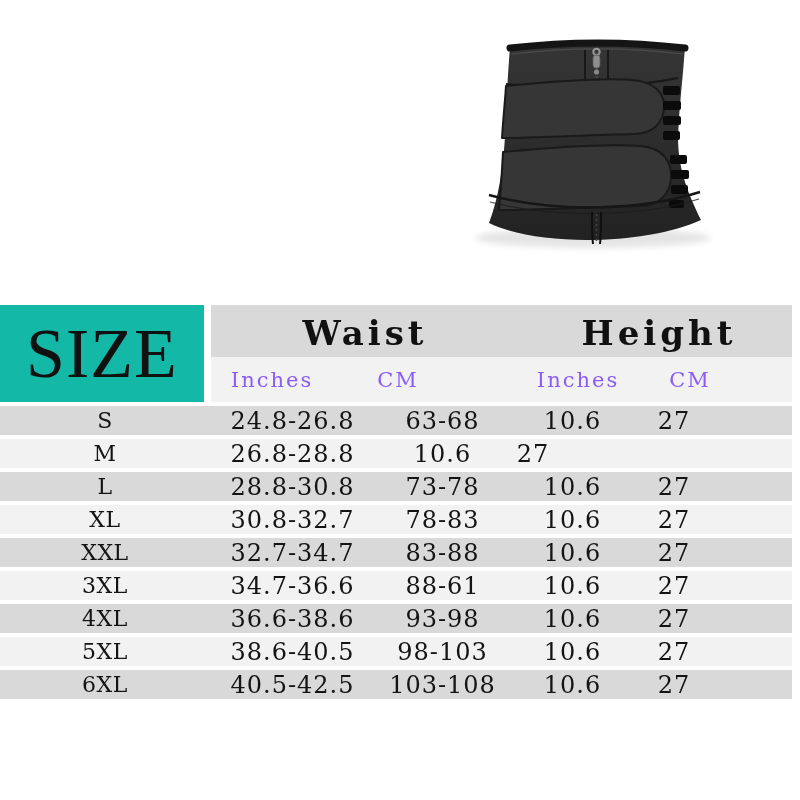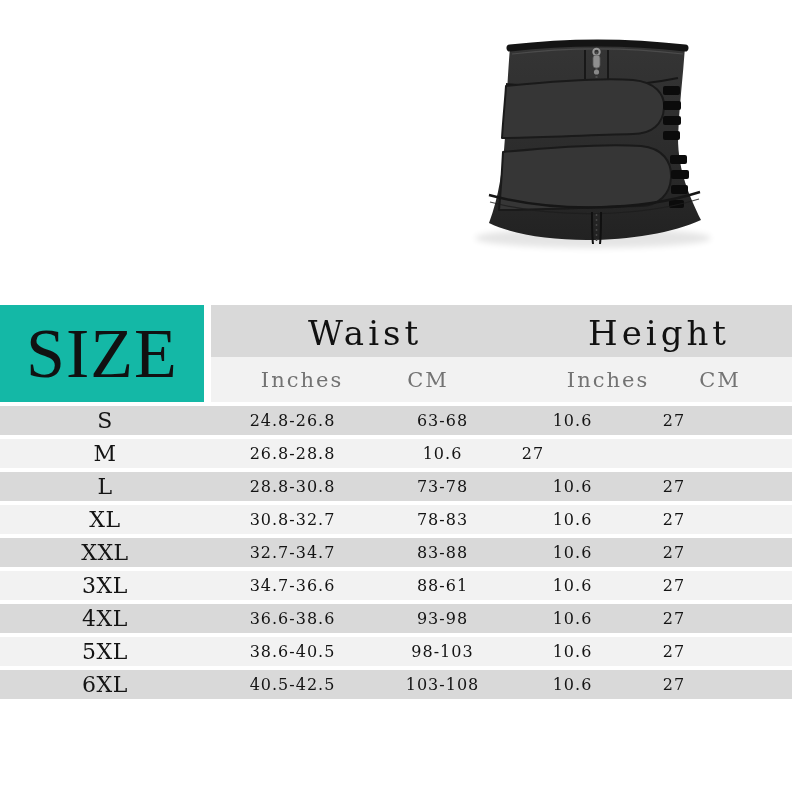--- a/index.html
+++ b/index.html
@@ -33,55 +33,55 @@
   .group-band {
     position: absolute; left: 211px; top: 305px;
     width: 581px; height: 52px;
     background: #d9d9d9;
   }
   .group-label {
     position: absolute; top: 0; height: 52px; line-height: 56px;
     transform: translateX(-50%);
     font-size: 34px; letter-spacing: 4px; color: #111;
     white-space: nowrap;
+    font-weight: bold;
   }
   .group-label.waist  { left: 154px; }
   .group-label.height { left: 448px; }
 
   .subheader-band {
     position: absolute; left: 211px; top: 357px;
     width: 581px; height: 45px;
     background: #f2f2f2;
   }
   .subheader-label {
     position: absolute; top: 0; height: 45px; line-height: 47px;
     transform: translateX(-50%);
-    font-size: 21px; letter-spacing: 2px; color: #737373;
+    font-size: 21px; letter-spacing: 2px; color: #8b5cf6;
     white-space: nowrap;
-    margin-left: 30px;
   }
   .sub-waist-inches  { left: 61px;  }
   .sub-waist-cm      { left: 187px; }
   .sub-height-inches { left: 367px; }
   .sub-height-cm     { left: 479px; }
 
   .rows-wrap {
     position: absolute; left: 0; top: 406px; width: 792px;
   }
   .data-row {
     display: grid;
     grid-template-columns: 210px 165px 135px 125px 157px;
     height: 29px;
     margin-bottom: 4px;
   }
   .data-row.gray  { background: #d9d9d9; }
   .data-row.light { background: #f2f2f2; }
   .data-row > div {
     display: flex; align-items: center; justify-content: center;
-    font-size: 16px; letter-spacing: 1px; color: #141414;
+    font-size: 24px; letter-spacing: 1px; color: #141414;
     white-space: nowrap;
   }
   .data-row > div.col-size { font-size: 22px; letter-spacing: 0.5px; }
   .data-row > div.col-hcm  { padding-right: 79px; }
 </style>
 </head>
 <body>
 
 <div class="product-photo">
   <svg width="300" height="245" viewBox="0 0 300 245" xmlns="http://www.w3.org/2000/svg">

